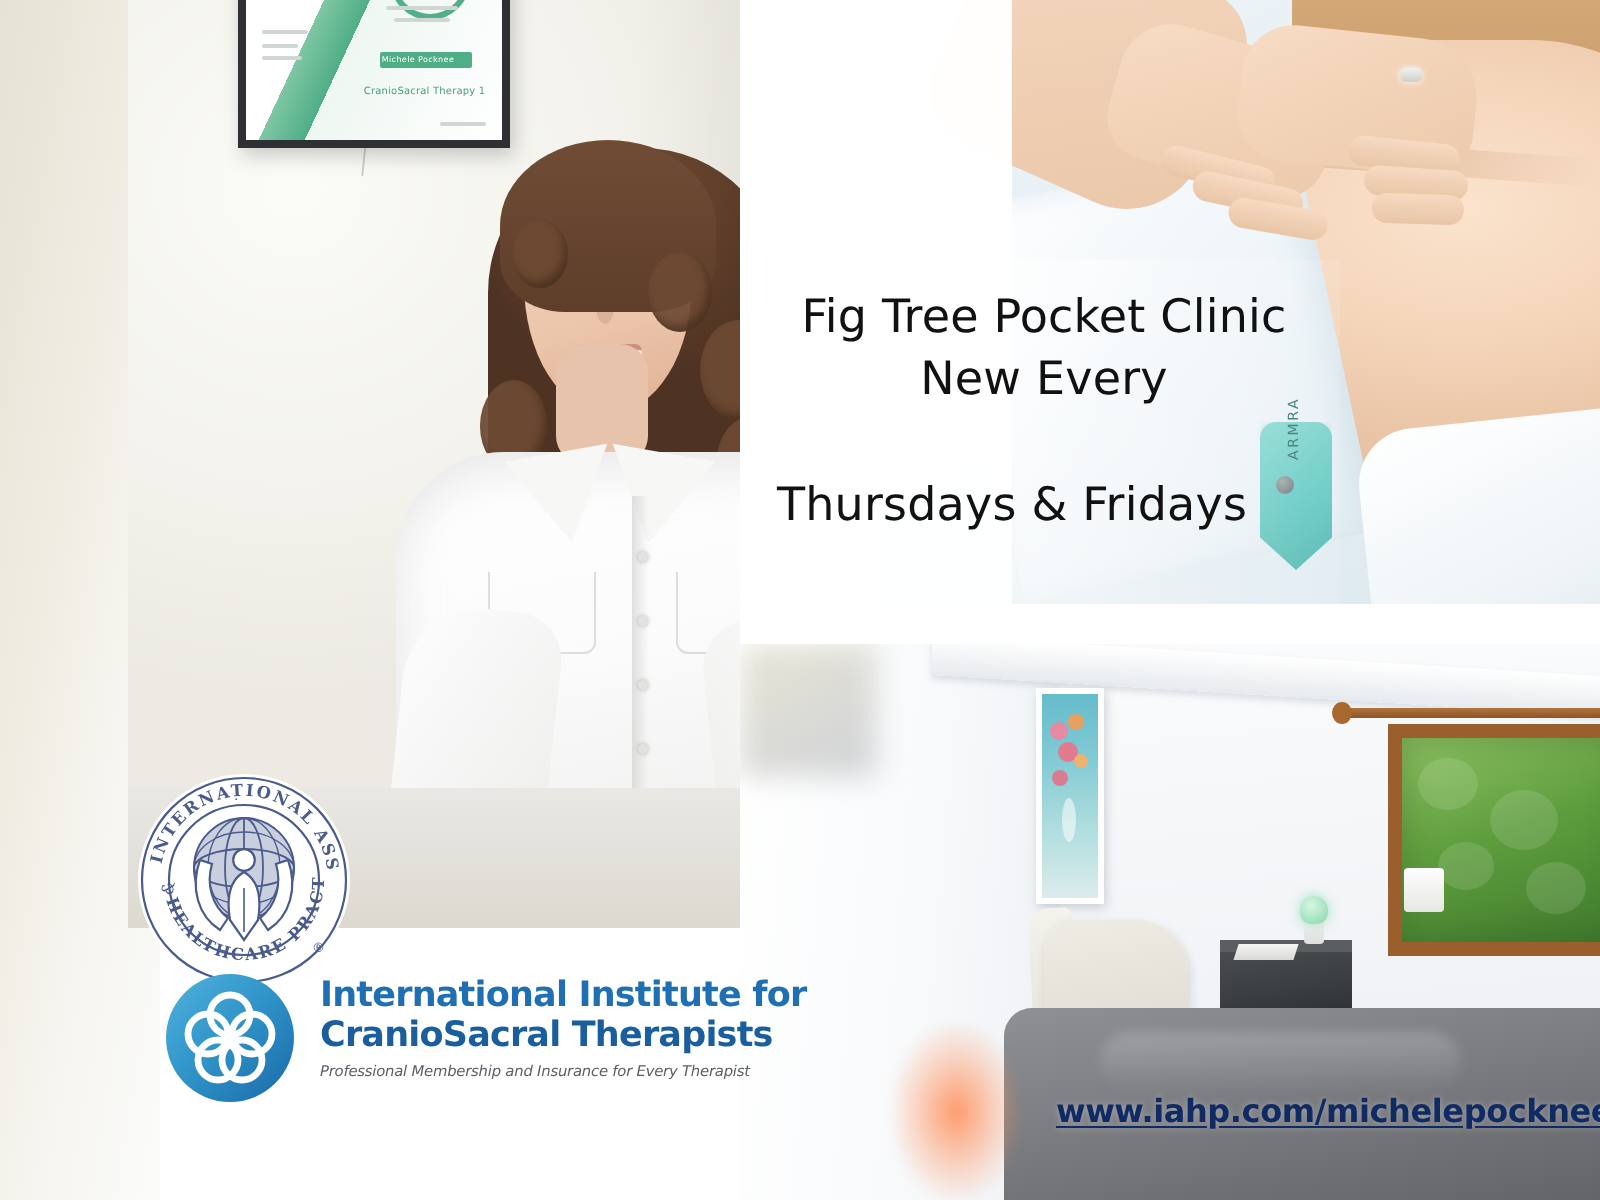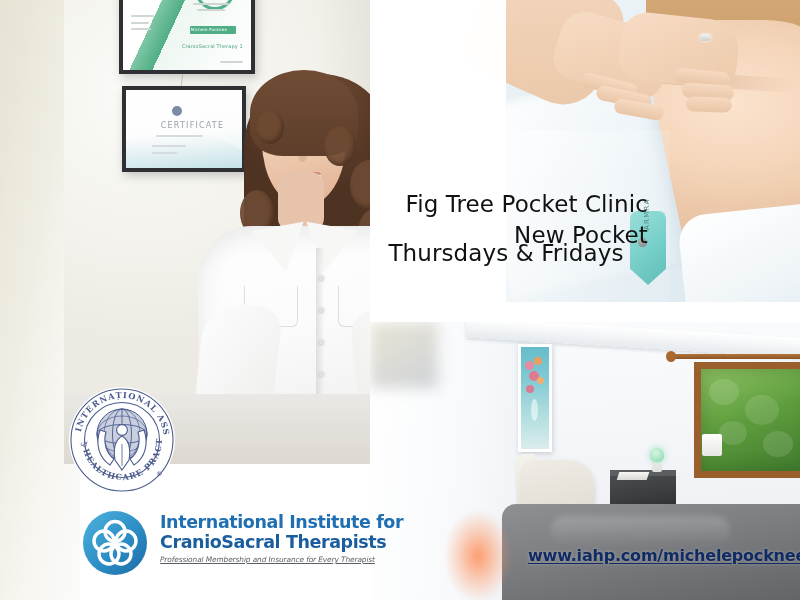--- a/index.html
+++ b/index.html
@@ -495,30 +495,29 @@
     position: absolute;
     left: 370px; top: 130px;
     width: 300px; height: 180px;
     background: linear-gradient(90deg, rgba(255,255,255,0.88) 0%, rgba(255,255,255,0.55) 45%, rgba(255,255,255,0.10) 100%);
     pointer-events: none;
   }
 
   
   .headline {
     position: absolute;
-    left: 348px; top: 144px;
+    left: 372px; top: 144px;
     width: 300px;
-    text-align: right;
+    text-align: center;
     color: #111111;
     font-size: 23px;
     line-height: 31px;
     font-weight: 400;
     letter-spacing: .1px;
     white-space: nowrap;
-    margin-top: 45px;
   }
   .hours {
     position: absolute;
     left: 356px; top: 238px;
     width: 300px;
     text-align: center;
     color: #111111;
     font-size: 23px;
     line-height: 31px;
     font-weight: 400;
@@ -555,21 +554,21 @@
     font-family: "DejaVu Serif", "Liberation Serif", serif;
     font-size: 5.5px;
     letter-spacing: .2px;
     color: #8ab6b2;
     white-space: nowrap;
   }
 
   
   .iict {
     position: absolute;
-    left: 82px; top: 508px;
+    left: 82px; top: 484px;
     width: 290px; height: 72px;
   }
   .iict-mark {
     position: absolute; left: 0; top: 2px;
     width: 66px; height: 66px;
   }
   .iict-text {
     position: absolute; left: 78px; top: 4px;
     width: 212px;
   }
@@ -584,21 +583,20 @@
   }
   .iict-line.l2 { color: #1a5e9e; }
   .iict-tag {
     margin-top: 3px;
     font-family: "DejaVu Sans", "Liberation Sans", sans-serif;
     font-style: italic;
     font-size: 7.4px;
     color: #5a6066;
     letter-spacing: -0.1px;
     white-space: nowrap;
-    text-decoration: underline;
   }
 
   
   .url {
     position: absolute;
     left: 528px; top: 546px;
     font-family: "DejaVu Sans", "Liberation Sans", sans-serif;
     font-weight: bold;
     font-size: 16px;
     color: #102a63;
@@ -629,29 +627,20 @@
       <div class="ln" style="left:6%;top:38%;width:14%;"></div>
       <div class="ln" style="left:6%;top:46%;width:16%;"></div>
       <div class="ln" style="left:55%;top:14%;width:28%;"></div>
       <div class="ln" style="left:58%;top:22%;width:22%;"></div>
       <div class="namebar"></div>
       <div class="namebar-txt">Michele Pocknee</div>
       <div class="subtitle">CranioSacral Therapy 1</div>
       <div class="ln" style="left:76%;top:88%;width:18%;"></div>
     </div>
 
-    <div class="cert cert-2">
-      <div class="face"></div>
-      <div class="arc"></div>
-      <div class="seal"></div>
-      <div class="title">CERTIFICATE</div>
-      <div class="ln" style="left:26%;top:58%;width:40%;"></div>
-      <div class="ln" style="left:22%;top:70%;width:30%;"></div>
-      <div class="ln" style="left:22%;top:80%;width:22%;"></div>
-    </div>
 
     <div class="person">
       <div class="hair-back"></div>
       <div class="face-shape"></div>
       <div class="brow l"></div>
       <div class="brow r"></div>
       <div class="eye l"></div>
       <div class="eye r"></div>
       <div class="nose"></div>
       <div class="mouth"></div>
@@ -755,21 +744,21 @@
     <div class="r-glow"></div>
     <div class="r-blur-tl"></div>
   </div>
 
   <div class="text-band"></div>
   <div class="text-band-2"></div>
   <div class="text-veil"></div>
 
   <div class="headline">
     <div>Fig Tree Pocket Clinic</div>
-    <div>New Pocket</div>
+    <div>New Every</div>
   </div>
 
   <div class="hours">
     <div>Thursdays &amp; Fridays</div>
   </div>
 
   <div class="iahp-seal">
     <svg width="108" height="108" viewBox="0 0 108 108">
       <defs>
         <path id="arcTop" d="M 12,54 A 42,42 0 0 1 96,54" fill="none"></path>

